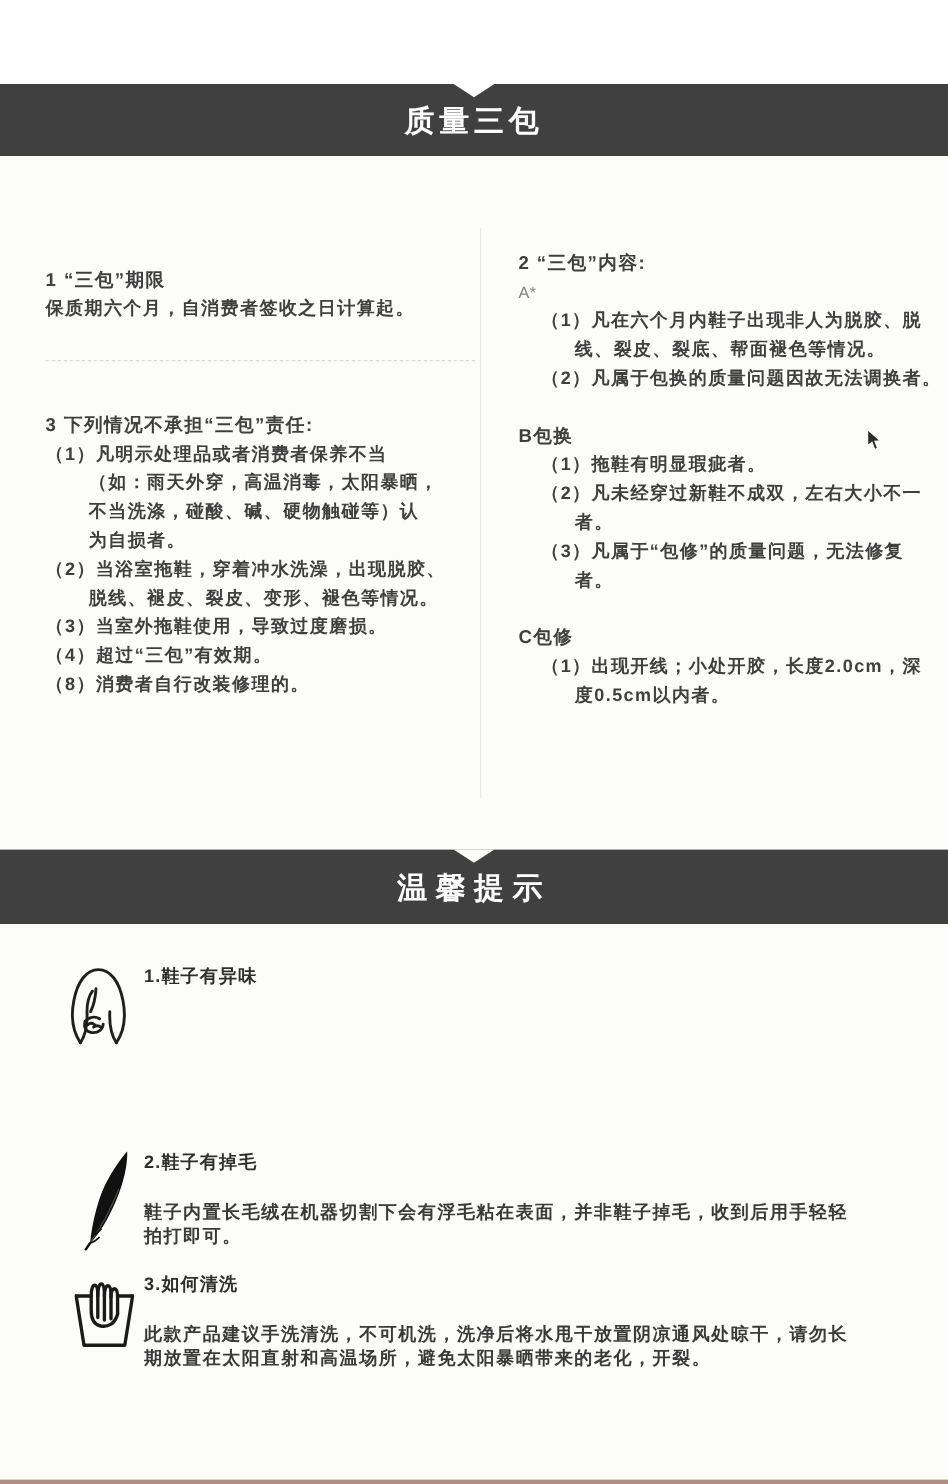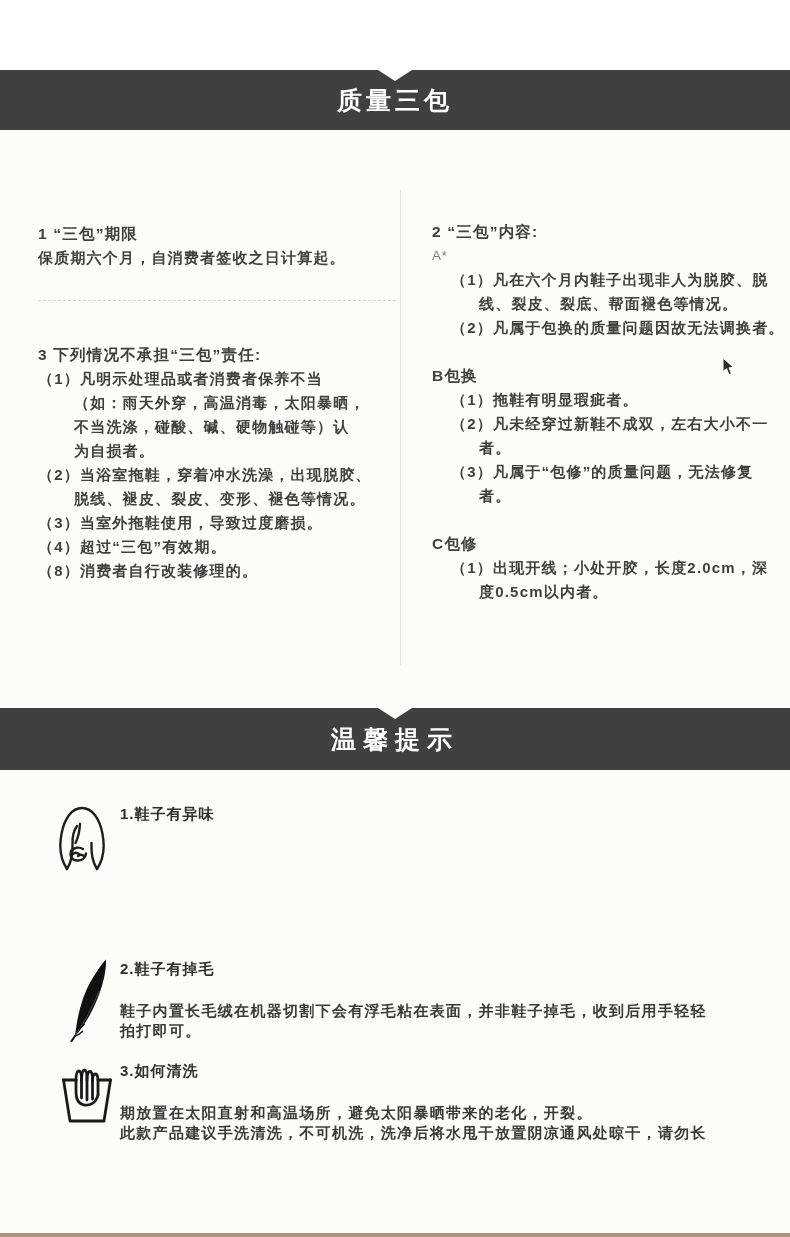--- a/index.html
+++ b/index.html
@@ -17,21 +17,21 @@
          border-left:17px solid transparent;border-right:17px solid transparent;}
   .banner-1 .notch{border-top:11px solid #ffffff;}
   .banner-2 .notch{border-top:11px solid #fcfcfb;}
 
   .v-divider{position:absolute;left:400px;top:190px;width:1px;height:475px;background:#e9e7e3;}
   .h-dashed{position:absolute;left:38px;top:300px;width:358px;border-top:1px dashed #d8d8d6;}
 
   .col{position:absolute;}
   .col-left{left:38px;top:222px;width:362px;}
   .col-left-s3{left:38px;top:343px;width:362px;}
-  .col-right{left:432px;top:220px;width:352px;}
+  .col-right{left:432px;top:208px;width:352px;}
 
   .line{font-size:15px;line-height:24px;font-weight:700;color:#3f3f3f;
         letter-spacing:1.2px;white-space:nowrap;}
   .sec-title{font-size:15.5px;}
   .note{font-size:13.5px;line-height:24px;font-weight:400;color:#828282;letter-spacing:0.5px;}
   .ind1{padding-left:36px;}
   .rind1{padding-left:19px;}
   .rind2{padding-left:47px;}
   .spacer{height:24px;}
 
@@ -160,20 +160,20 @@
         <path d="M14 12 C14 7 15 3 17 3 C19 3 19.5 7 19.5 12 L19.5 30"></path>
         <path d="M19.5 12 C19.5 6 20.5 2 22.5 2 C24.5 2 25 6 25 12 L25 32"></path>
         <path d="M25 12 C25 7 26 3.5 28 3.5 C30 3.5 30.5 7 30.5 12 L30.5 31"></path>
         <path d="M30.5 13 C30.5 9 31.5 6 33.5 6 C35.5 6 36 10 36 14 L36 27"></path>
         <path d="M14 12 L14 24 C14 32 17 36 22 37 C28 38 34 35 36 27"></path>
       </svg>
     </div>
     <div class="tip-text">
       <div class="tip-title">3.如何清洗</div>
       <div class="tip-body">
+        <div>此款产品建议手洗清洗，不可机洗，洗净后将水甩干放置阴凉通风处晾干，请勿长</div>
         <div>期放置在太阳直射和高温场所，避免太阳暴晒带来的老化，开裂。</div>
-        <div>此款产品建议手洗清洗，不可机洗，洗净后将水甩干放置阴凉通风处晾干，请勿长</div>
       </div>
     </div>
   </div>
 
   <div class="bottomstrip"></div>
 </div>
 
 </body></html>

